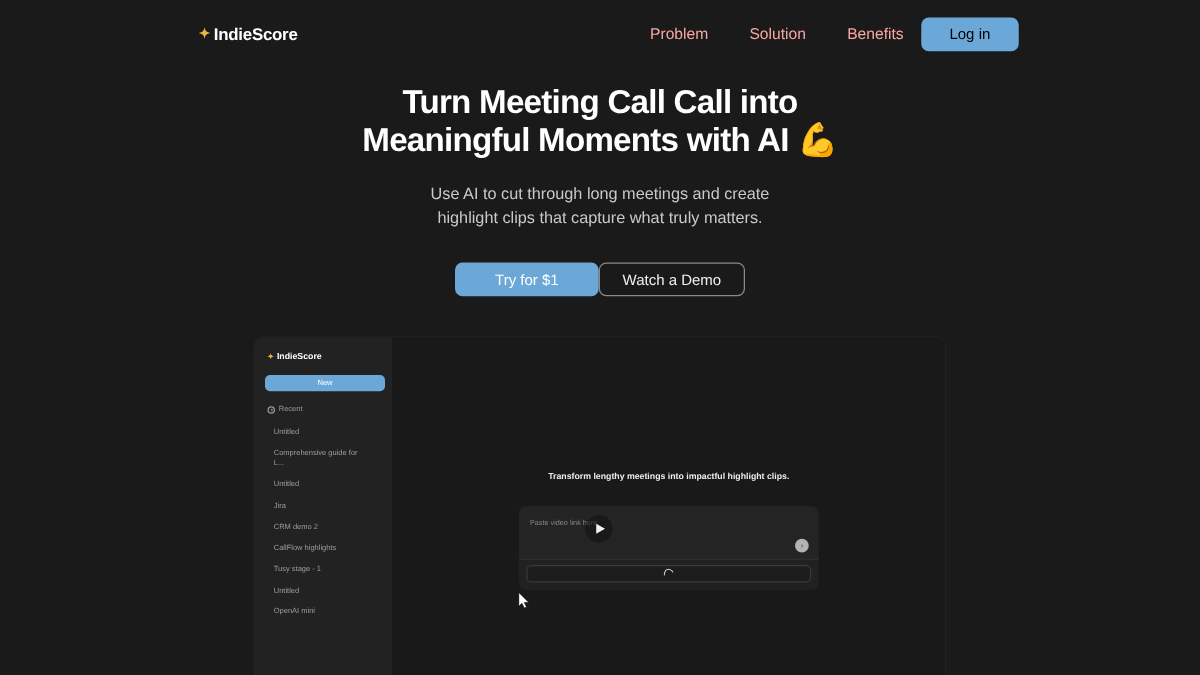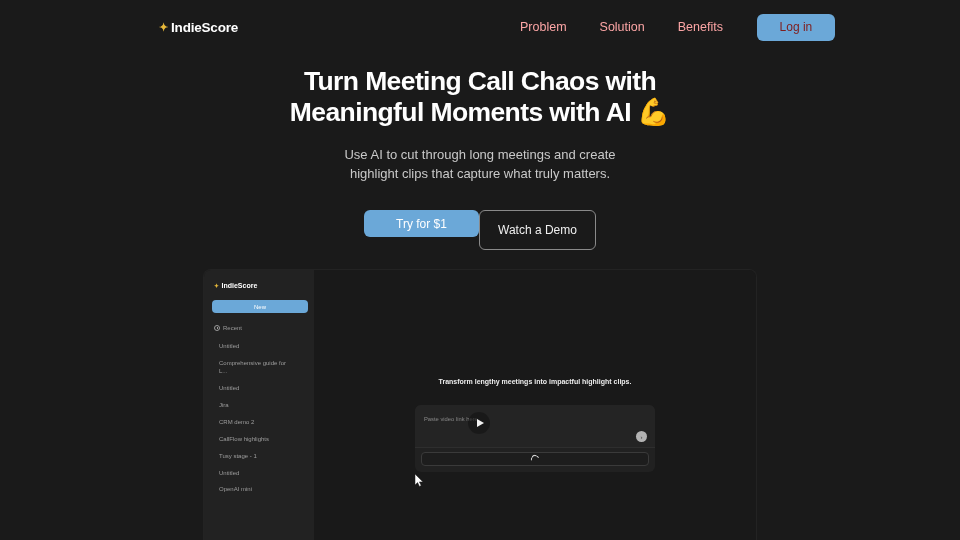--- a/index.html
+++ b/index.html
@@ -54,29 +54,29 @@
   }
   .nav-link {
     font-size: 12.5px;
     color: #fca5a5;
     text-decoration: none;
     padding: 6px 0;
     white-space: nowrap;
   }
   .nav-link.problem  { margin-right: 33px; }
   .nav-link.solution { margin-right: 33px; }
-  .nav-link.benefits { margin-right: 34px; }
+  .nav-link.benefits { margin-right: 14px; }
 
   .login-btn {
     width: 78px;
     height: 27px;
     background: #6ba8d8;
     border: none;
     border-radius: 6px;
-    color: #7f1d1d;
+    color: #000000;
     font-size: 12px;
     font-family: "Liberation Sans", sans-serif;
     cursor: pointer;
     display: flex;
     align-items: center;
     justify-content: center;
   }
 
   
   .hero {
@@ -104,38 +104,39 @@
     margin-left: auto;
     margin-right: auto;
     text-align: center;
   }
 
   .cta-row {
     margin-top: 27px;
     display: flex;
     justify-content: center;
     gap: 0;
+    align-items: center;
   }
   .cta-primary {
     width: 115px;
     height: 27px;
     background: #6ba8d8;
     border: none;
     border-radius: 6px;
     color: #ffffff;
     font-size: 12px;
     font-family: "Liberation Sans", sans-serif;
     cursor: pointer;
     display: flex;
     align-items: center;
     justify-content: center;
   }
   .cta-secondary {
     width: 117px;
-    height: 40px;
+    height: 27px;
     background: transparent;
     border: 1px solid #8a8a8a;
     border-radius: 6px;
     color: #f0f0f0;
     font-size: 12px;
     font-family: "Liberation Sans", sans-serif;
     cursor: pointer;
     display: flex;
     align-items: center;
     justify-content: center;
@@ -351,21 +352,21 @@
     <a class="nav-link problem" href="#">Problem</a>
     <a class="nav-link solution" href="#">Solution</a>
     <a class="nav-link benefits" href="#">Benefits</a>
     <button class="login-btn">Log in</button>
   </div>
 
 </div>
 
 <div class="hero">
 
-  <h1 class="hero-title">Turn Meeting Call Chaos with Meaningful Moments with AI 💪</h1>
+  <h1 class="hero-title">Turn Meeting Call Call into Meaningful Moments with AI 💪</h1>
 
   <p class="hero-sub">Use AI to cut through long meetings and create highlight clips that capture what truly matters.</p>
 
   <div class="cta-row">
     <button class="cta-primary">Try for $1</button>
     <button class="cta-secondary">Watch a Demo</button>
   </div>
 
 </div>
 

